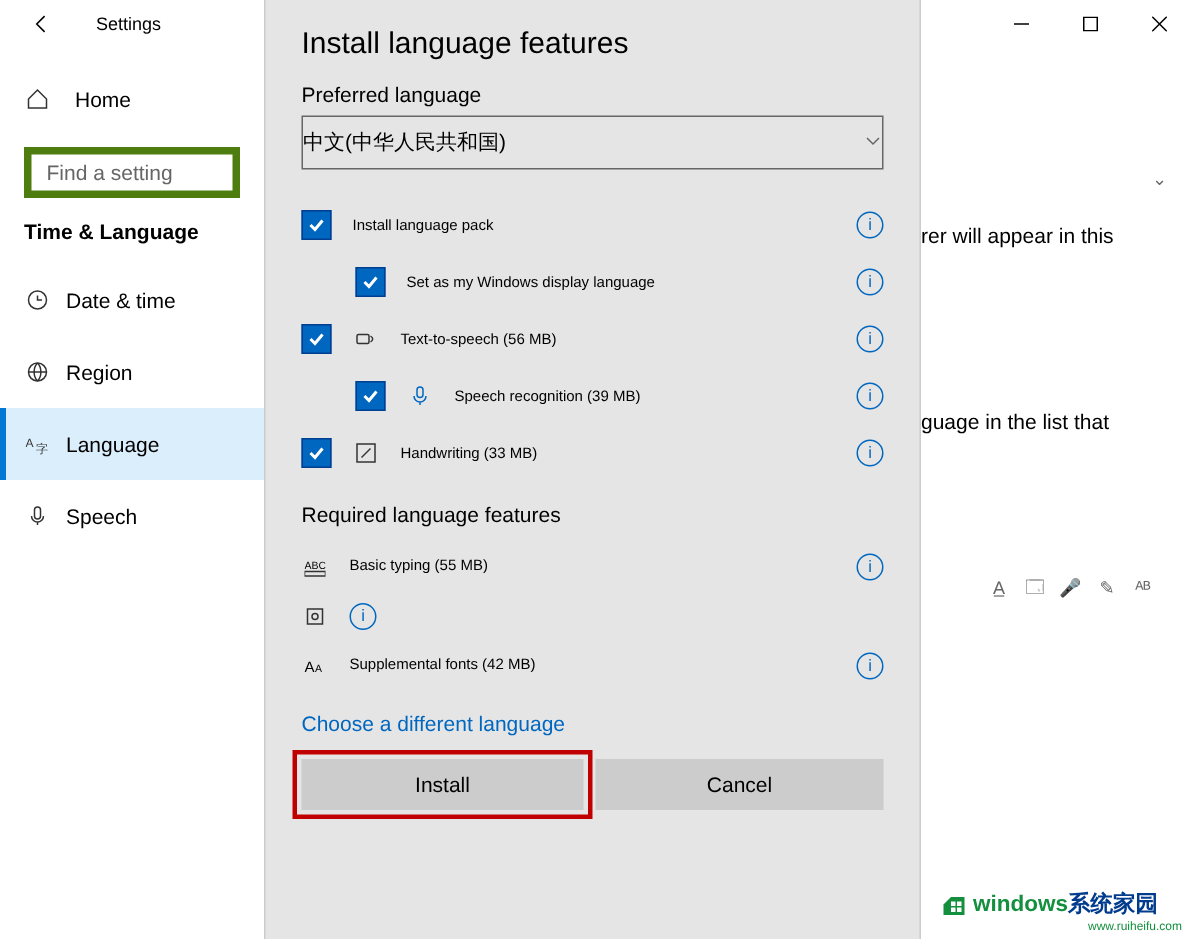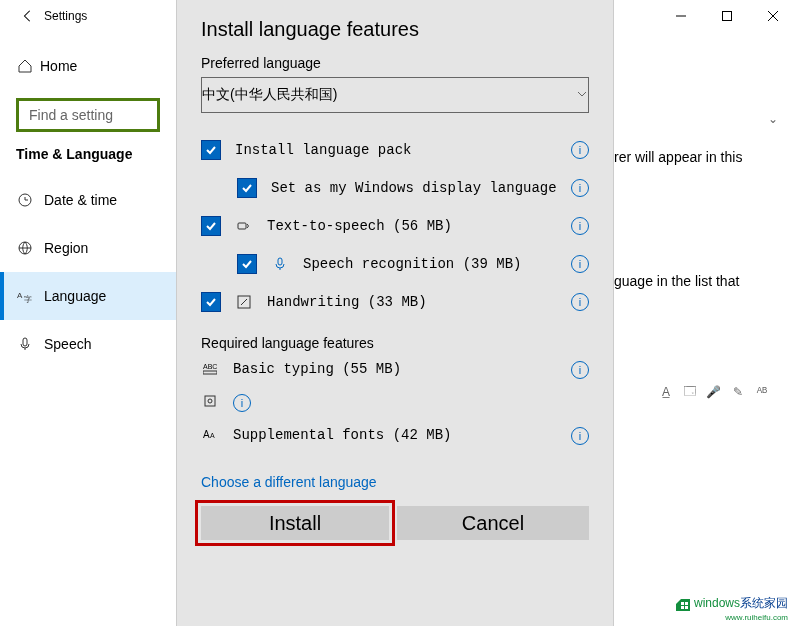--- a/index.html
+++ b/index.html
@@ -1,29 +1,29 @@
 <!DOCTYPE html>
 <html><head>
 <meta charset="utf-8">
 <style>
 * { box-sizing: border-box; margin: 0; padding: 0; font-family: "Segoe UI", Tahoma, sans-serif; }
 body { width: 796px; height: 626px; background: #fff; overflow: hidden; position: relative; font-size: 14px; color: #000; }
 
 
 .titlebar { height: 32px; display: flex; align-items: center; padding-left: 16px; }
 .back { width: 24px; height: 24px; display:flex; align-items:center; justify-content:center; color:#000; }
-.title { margin-left: 4px; font-size: 12px; color: #000; }
+.title { margin-left: 24px; font-size: 12px; color: #000; }
 .winbtns { position: absolute; right: 0; top: 0; height: 32px; display: flex; }
 .winbtn { width: 46px; height: 32px; display:flex; align-items:center; justify-content:center; }
 
 
 .leftpane { position:absolute; left:0; top:32px; width:176px; bottom:0; background:#fff; }
-.nav-item { height:40px; display:flex; align-items:center; padding-left:16px; gap:6px; font-size:14px; }
+.nav-item { height:40px; display:flex; align-items:center; padding-left:16px; gap:16px; font-size:14px; }
 .nav-item.home { margin-top: 14px; }
-.search-box { margin: 12px 16px 14px 16px; height: 34px; border:3px solid #4d7c0f; background:#fff; padding: 0 10px; display:flex; align-items:center; color:#666;}
+.search-box { margin: 12px 16px 14px 16px; height: 34px; border:5px solid #4d7c0f; background:#fff; padding: 0 10px; display:flex; align-items:center; color:#666;}
 .section-title { padding: 0 16px; font-size:14px; font-weight:600; margin-top:6px; margin-bottom:14px;}
 .nav-list .nav-item { height:48px; padding-left:16px; gap:10px;}
 .nav-item.active { background: #dbeefc; position: relative;}
 .nav-item.active::before { content:""; position:absolute; left:0; top:0; bottom:0; width:4px; background:#0078d4;}
 .nav-icon { width:18px; display:flex; align-items:center; justify-content:center; color:#333;}
 
 
 .bgtext { position:absolute; left:614px; top:149px; width:170px; color:#000; font-size:14px;}
 .bgtext2 { position:absolute; left:614px; top:273px; width:170px; color:#000; font-size:14px;}
 .bgicons { position:absolute; left:658px; top:384px; display:flex; gap:8px; color:#666;}
@@ -35,30 +35,30 @@
 .dlg-title { font-size:20px; font-weight:400; margin-bottom:14px;}
 .label { font-size:14px; color:#000; margin-bottom:6px;}
 .select { height:36px; border:1px solid #666; display:flex; align-items:center; padding:0 0; justify-content:space-between; margin-bottom:18px;}
 .select .chev { color:#666;}
 .section-hdr { font-size:14px; color:#000; margin-bottom:10px; margin-top:2px;}
 .feat { display:flex; align-items:center; height:38px; gap:14px;}
 .feat.indent { padding-left:36px;justify-content:flex-end; }
 .chk { width:20px; height:20px; border:1px solid #003e92; background:#0067c0; display:flex; align-items:center; justify-content:center; flex:none;}
 .chk svg { stroke:#fff; fill:none; stroke-width:2;}
 .feat-icon { width:18px; display:flex; align-items:center; justify-content:center; color:#333; flex:none;}
-.feat-label { flex:1; font-size:14px;font-family:Liberation Mono, monospace;}
+.feat-label { flex:1; font-size:10px;}
 .info { width:18px; height:18px; border:1.5px solid #0067c0; border-radius:50%; display:flex; align-items:center; justify-content:center; color:#0067c0; font-size:11px; flex:none;}
-.req-feat { display:flex; align-items:flex-start; height:33px; gap:14px;}
+.req-feat { display:flex; align-items:center; height:33px; gap:14px;}
 .req-feat .feat-icon { margin-left:0;}
 .link { color:#0067c0; font-size:14px; margin-top:14px; display:inline-block;}
 .btnrow { display:flex; gap:8px; margin-top:16px;}
-.btn { flex:1; height:34px; background:#ccc; border:none; font-size:20px; color:#000;}
+.btn { flex:1; height:34px; background:#ccc; border:none; font-size:14px; color:#000;}
 .highlight { border:3px solid #c00000; padding:3px; margin:-6px; display:inline-block;}
 .highlight .btn { width:188px; flex:none;}
-.watermark { position:absolute; right:8px; bottom:14px; font-size:12px; font-weight:normal;}
+.watermark { position:absolute; right:24px; bottom:14px; font-size:15px; font-weight:bold;}
 .watermark .w1 { color:#138f3e;}
 .watermark .w2 { color:#003b8e;}
 .watermark-sub { position:absolute; right:8px; bottom:4px; font-size:8px; color:#138f3e;}
 </style>
 </head>
 <body>
 
 <div class="titlebar">
   <div class="back">
     <svg width="14" height="14" viewBox="0 0 16 16">

